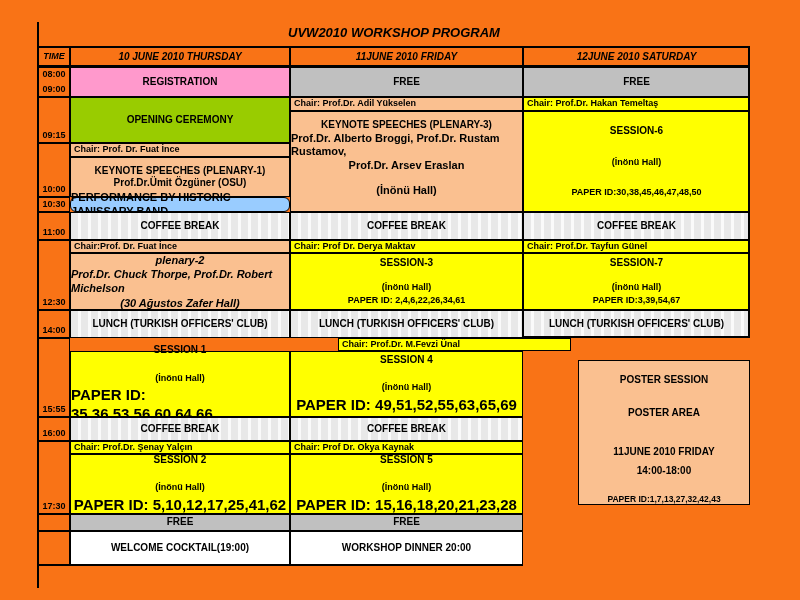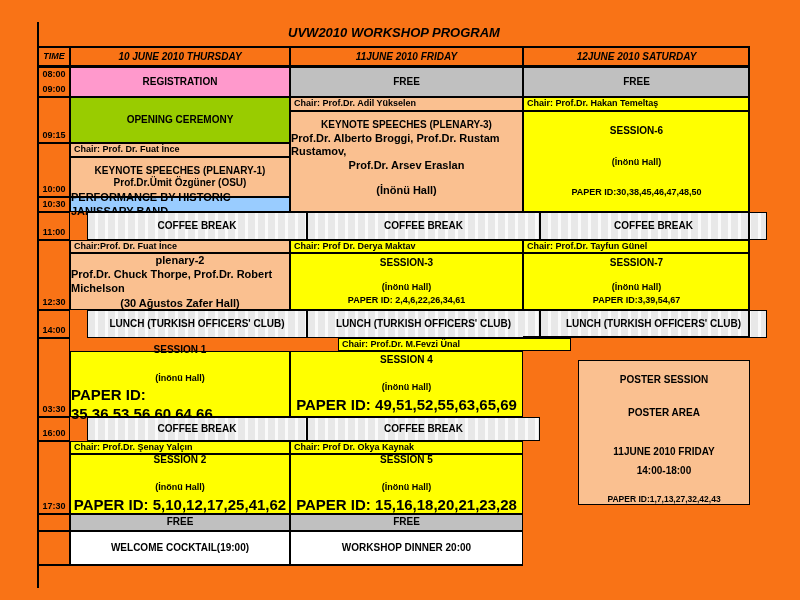--- a/index.html
+++ b/index.html
@@ -7,38 +7,38 @@
           font-family:"Liberation Sans", sans-serif;color:#000;}
   .cell{position:absolute;box-sizing:border-box;border:1px solid #000;display:flex;
         align-items:center;justify-content:center;text-align:left;
         font-weight:bold;font-size:10px;line-height:1.25;}
   .v{flex-direction:column;}
   .leftal{justify-content:flex-start;text-align:left;padding-left:3px;font-size:9px;}
   .orange{background:#FAC090;}
   .yellow{background:#FFFF00;}
   .pink{background:#FF99CC;}
   .green{background:#99CC00;}
-  .blue{background:#99CCFF;}
+  .blue{background:#99CCFF;border-radius:6px;}
   .gray{background:#C0C0C0;}
   .whitebg{background:#ffffff;}
-  .striped{background:repeating-linear-gradient(90deg,#e8e8e8 0px,#e8e8e8 7px,#fafafa 7px,#fafafa 10px);margin-left:17px;}
+  .striped{background:repeating-linear-gradient(90deg,#e8e8e8 0px,#e8e8e8 7px,#fafafa 7px,#fafafa 10px);}
   .timecell{font-size:9px;flex-direction:column;}
   .t-bottom{justify-content:flex-end;padding-bottom:1px;}
   .t-split{justify-content:space-between;padding:1px 0;}
   .hdr{font-style:italic;font-size:10px;}
   .small{font-size:11px;}
   .sess .hall{margin-top:16px;font-size:9px;}
   .sess .papers{margin-top:2px;font-size:15px;}
   .sess3 .hall{margin-top:12px;font-size:9px;}
   .sess3 .papers{margin-top:2px;font-size:9px;}
   .sess6 .hall{margin-top:19px;font-size:9px;}
   .sess6 .papers{margin-top:19px;font-size:9px;}
   .keynote3{justify-content:flex-start;padding-top:7px;padding-bottom:13px;}
   .keynote3 .spacer{flex:1;}
-  .plen2 div{margin-top:1px;}
+  .plen2 div{margin-top:1px;font-style:italic;}
   .title{position:absolute;left:38px;top:25px;width:712px;text-align:center;
          font-weight:bold;font-style:italic;font-size:13px;}
   .rule{position:absolute;background:#000;}
   .posterbox{position:absolute;box-sizing:border-box;border:1px solid #000;background:#FAC090;
              display:flex;flex-direction:column;align-items:center;text-align:center;
              font-weight:bold;font-size:10px;padding-top:13px;}
   .posterbox .area{margin-top:22px;}
   .posterbox .date{margin-top:28px;}
   .posterbox .time{margin-top:8px;}
   .posterbox .papers{margin-top:18px;font-size:8.5px;}
@@ -71,21 +71,21 @@
   <div class="cell timecell t-bottom" style="left:38px;top:212px;width:32px;height:28px;">
       <div>11:00</div>
     </div>
   <div class="cell timecell t-bottom" style="left:38px;top:240px;width:32px;height:70px;">
       <div>12:30</div>
     </div>
   <div class="cell timecell t-bottom" style="left:38px;top:310px;width:32px;height:28px;">
       <div>14:00</div>
     </div>
   <div class="cell timecell t-bottom" style="left:38px;top:338px;width:32px;height:79px;">
-      <div>03:30</div>
+      <div>15:55</div>
     </div>
   <div class="cell timecell t-bottom" style="left:38px;top:417px;width:32px;height:24px;">
       <div>16:00</div>
     </div>
   <div class="cell timecell t-bottom" style="left:38px;top:441px;width:32px;height:73px;">
       <div>17:30</div>
     </div>
   <div class="cell timecell" style="left:38px;top:514px;width:32px;height:17px;"></div>
   <div class="cell timecell" style="left:38px;top:531px;width:32px;height:35px;"></div>
 

